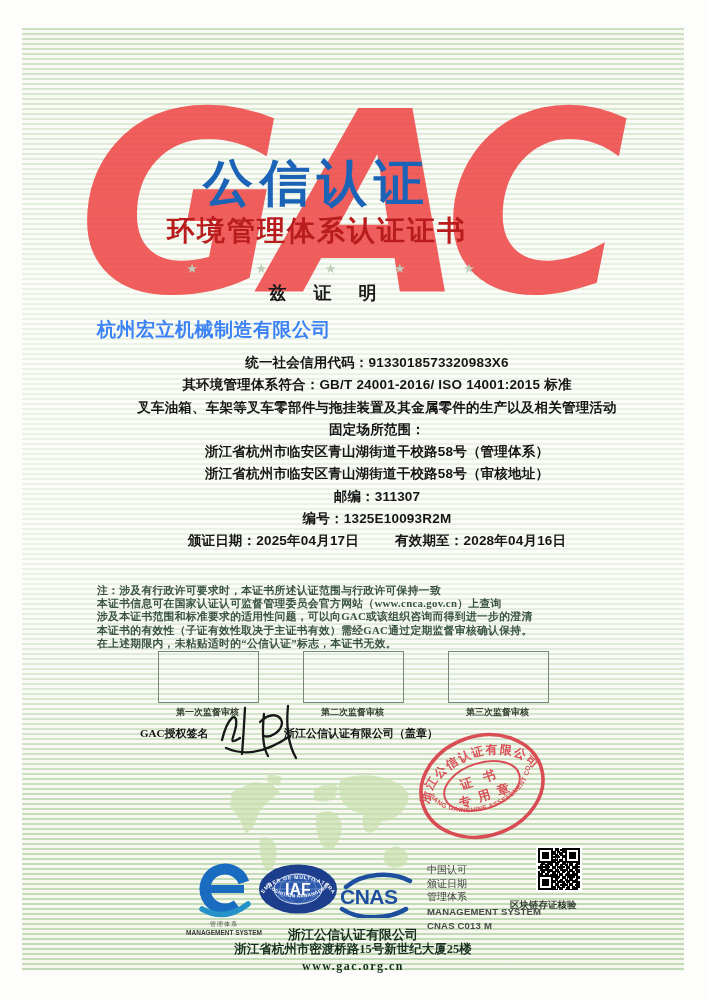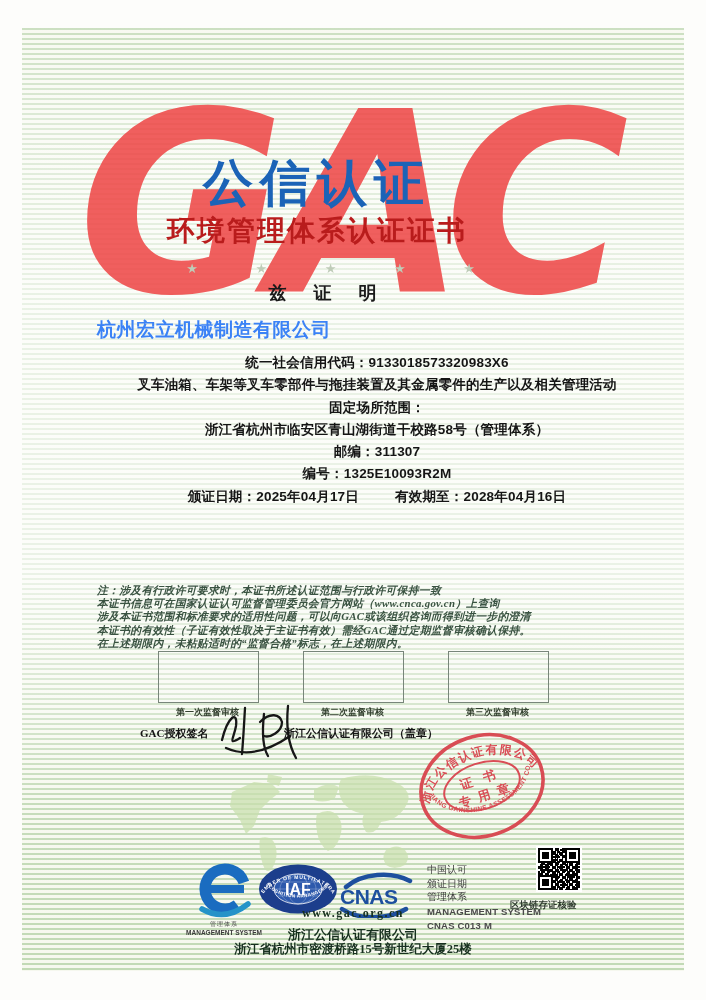--- a/index.html
+++ b/index.html
@@ -20,21 +20,21 @@
   .abs{position:absolute;z-index:2;}
   .hdr{left:22px;width:590px;text-align:center;}
   .title{top:150px;font-size:50px;font-weight:700;color:#1b63b7;letter-spacing:7px;}
   .subtitle{top:212px;font-size:28px;font-weight:700;color:#b91c1c;letter-spacing:2px;}
   .stars{top:261px;font-size:13px;color:#bfccb8;letter-spacing:27px;padding-left:27px;}
   .attest{top:281px;font-size:18px;font-weight:700;color:#1a1a1a;letter-spacing:11px;padding-left:11px;}
   .bodyblk{left:97px;top:317px;width:560px;}
   .company{font-size:19px;font-weight:700;color:#3b82f6;margin:0 0 9px 0;letter-spacing:.5px;}
   .line{font-size:13.5px;font-weight:600;color:#151515;line-height:22.3px;margin:0;letter-spacing:.2px;text-align:center;}
   .valid{margin-left:36px;}
-  .notes{left:97px;top:584px;width:540px;font-style:italic;}
+  .notes{left:97px;top:584px;width:540px;}
   .notes p{margin:0;font-family:"Liberation Serif","DejaVu Serif",serif;font-weight:700;
            font-size:10.8px;line-height:13.2px;color:#3a5342;letter-spacing:.3px;}
   .aud-box{top:651px;width:99px;height:50px;border:1px solid #78857a;background:rgba(255,255,255,.12);}
   .aud-lab{top:706px;width:101px;text-align:center;font-family:Liberation Sans, sans-serif;
            font-size:9px;font-weight:700;color:#33402f;}
   .sigrow{font-family:"Liberation Serif","DejaVu Serif",serif;font-weight:600;font-size:11px;color:#141414;}
   .stamp{left:416px;top:731px;width:132px;height:110px;transform:rotate(-18deg);opacity:.93;z-index:3;}
   .map{left:220px;top:770px;opacity:.72;z-index:1;}
   .gaccap{left:176px;top:920px;width:96px;text-align:center;color:#4b4b4b;}
   .gaccap .cn{font-size:6px;letter-spacing:1px;}
@@ -48,21 +48,21 @@
       outline:2px solid #fff;}
   .qr i{display:block;position:absolute;width:11px;height:11px;border:2px solid #000;background:#fff;}
   .qr i::after{content:"";position:absolute;inset:2px;background:#000;}
   .qr .tl{left:0;top:0}.qr .tr{right:0;top:0}.qr .bl{left:0;bottom:0}
   .qrcap{left:510px;top:899px;width:98px;font-family:"Liberation Serif",serif;
          font-size:9.5px;font-weight:700;color:#2e3a2e;}
   .foot{left:22px;width:662px;text-align:center;font-family:"Liberation Serif","DejaVu Serif",serif;
         font-weight:700;color:#17301f;}
   .f1{top:926px;font-size:13px;}
   .f2{top:941px;font-size:12.5px;}
-  .f3{top:906px;font-size:12px;letter-spacing:1.5px;}
+  .f3{top:959px;font-size:12px;letter-spacing:1.5px;}
 </style>
 </head>
 <body>
 
 <div class="page">
   <div class="stripes"></div>
   <div class="shade"></div>
   <div class="watermark">GAC</div>
 
   <svg class="abs map" width="215" height="112" viewBox="0 0 215 112">
@@ -78,36 +78,38 @@
   </svg>
 
   <div class="abs hdr title">公信认证</div>
   <div class="abs hdr subtitle">环境管理体系认证证书</div>
   <div class="abs hdr stars">★ ★ ★ ★ ★</div>
   <div class="abs hdr attest">兹 证 明</div>
 
   <div class="abs bodyblk">
     <p class="company">杭州宏立机械制造有限公司</p>
     <p class="line">统一社会信用代码：9133018573320983X6</p>
+    <p class="line">其环境管理体系符合：GB/T 24001-2016/ ISO 14001:2015 标准</p>
     <p class="line">叉车油箱、车架等叉车零部件与拖挂装置及其金属零件的生产以及相关管理活动</p>
     <p class="line">固定场所范围：</p>
     <p class="line">浙江省杭州市临安区青山湖街道干校路58号（管理体系）</p>
+    <p class="line">浙江省杭州市临安区青山湖街道干校路58号（审核地址）</p>
     <p class="line">邮编：311307</p>
     <p class="line">编号：1325E10093R2M</p>
     <p class="line">
       <span>颁证日期：2025年04月17日</span><span class="valid">有效期至：2028年04月16日</span>
     </p>
   </div>
 
   <div class="abs notes">
     <p>注：涉及有行政许可要求时，本证书所述认证范围与行政许可保持一致</p>
     <p>本证书信息可在国家认证认可监督管理委员会官方网站（www.cnca.gov.cn）上查询</p>
     <p>涉及本证书范围和标准要求的适用性问题，可以向GAC或该组织咨询而得到进一步的澄清</p>
     <p>本证书的有效性（子证有效性取决于主证书有效）需经GAC通过定期监督审核确认保持。</p>
-    <p>在上述期限内，未粘贴适时的“监督合格”标志，在上述期限内。</p>
+    <p>在上述期限内，未粘贴适时的“公信认证”标志，本证书无效。</p>
   </div>
 
   <div class="abs aud-box" style="left:158px;"></div>
   <div class="abs aud-box" style="left:303px;"></div>
   <div class="abs aud-box" style="left:448px;"></div>
   <div class="abs aud-lab" style="left:157px;">第一次监督审核</div>
   <div class="abs aud-lab" style="left:302px;">第二次监督审核</div>
   <div class="abs aud-lab" style="left:447px;">第三次监督审核</div>
 
   <div class="abs sigrow" style="left:140px;top:726px;">GAC授权签名</div>

